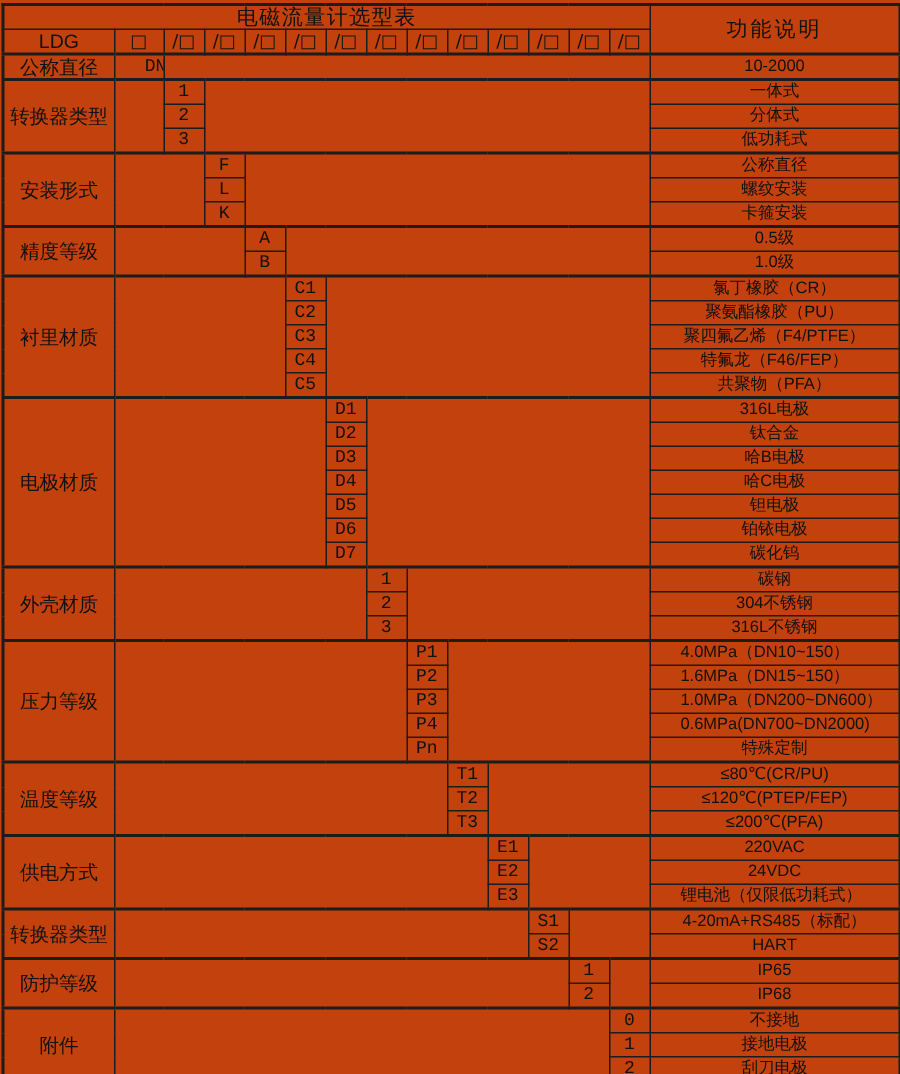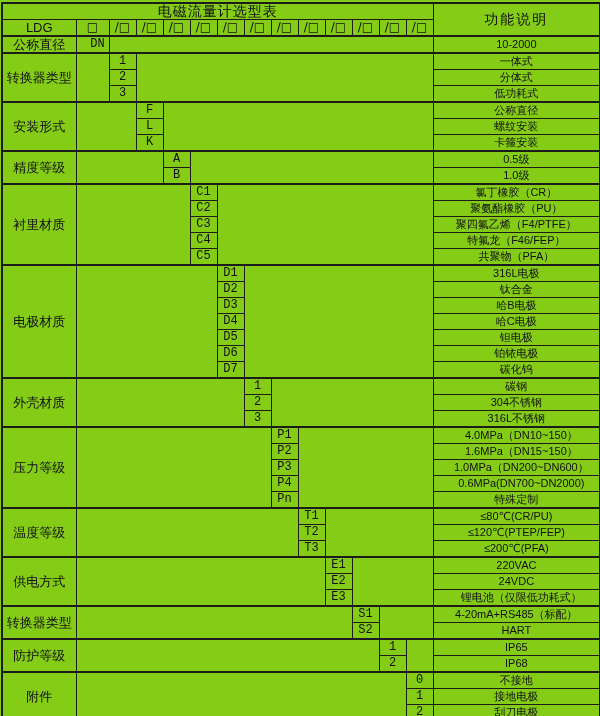--- a/index.html
+++ b/index.html
@@ -1,37 +1,37 @@
 <!DOCTYPE html>
 <html><head>
 <meta charset="utf-8">
 <style>
   html,body { margin:0; padding:0; background:#ffffff; }
-  .wrap { width:600px; height:716px; box-sizing:border-box; padding:2px 0 0 1px; background:#84cc16; }
+  .wrap { width:600px; height:716px; box-sizing:border-box; padding:2px 0 0 1px; background:#c2410c; }
   table.sel { border-collapse:collapse; table-layout:fixed; width:598px; border:2px solid #1c1c1c; }
   td {
     border:1px solid #1c1c1c;
     height:14.8px;
     padding:0;
     font-family:"Liberation Sans","DejaVu Sans",sans-serif;
     font-size:13px;
     color:#111111;
     text-align:center;
     vertical-align:middle;
     white-space:nowrap;
     overflow:hidden;
     line-height:15px;
   }
   td.title  { font-size:14px; letter-spacing:1px; }
   td.fnhead { font-size:14px; letter-spacing:2px; }
   td.lbl    { font-size:13px;text-align:center; }
   td.code   { font-size:12px; font-family:"Liberation Mono","DejaVu Sans Mono",monospace; }
   td.slot   { font-size:12px; font-family:"DejaVu Sans",sans-serif; }
   td.fn     { font-size:11px; }
-  td.left   { text-align:center; padding-left:10px; }
+  td.left   { text-align:left; padding-left:20px; }
   td.t2     { border-top:2px solid #1c1c1c; }
 </style>
 </head>
 <body>
 
 <div class="wrap">
 <table class="sel">
 <colgroup>
   <col style="width:74px">
         <col style="width:33px">

